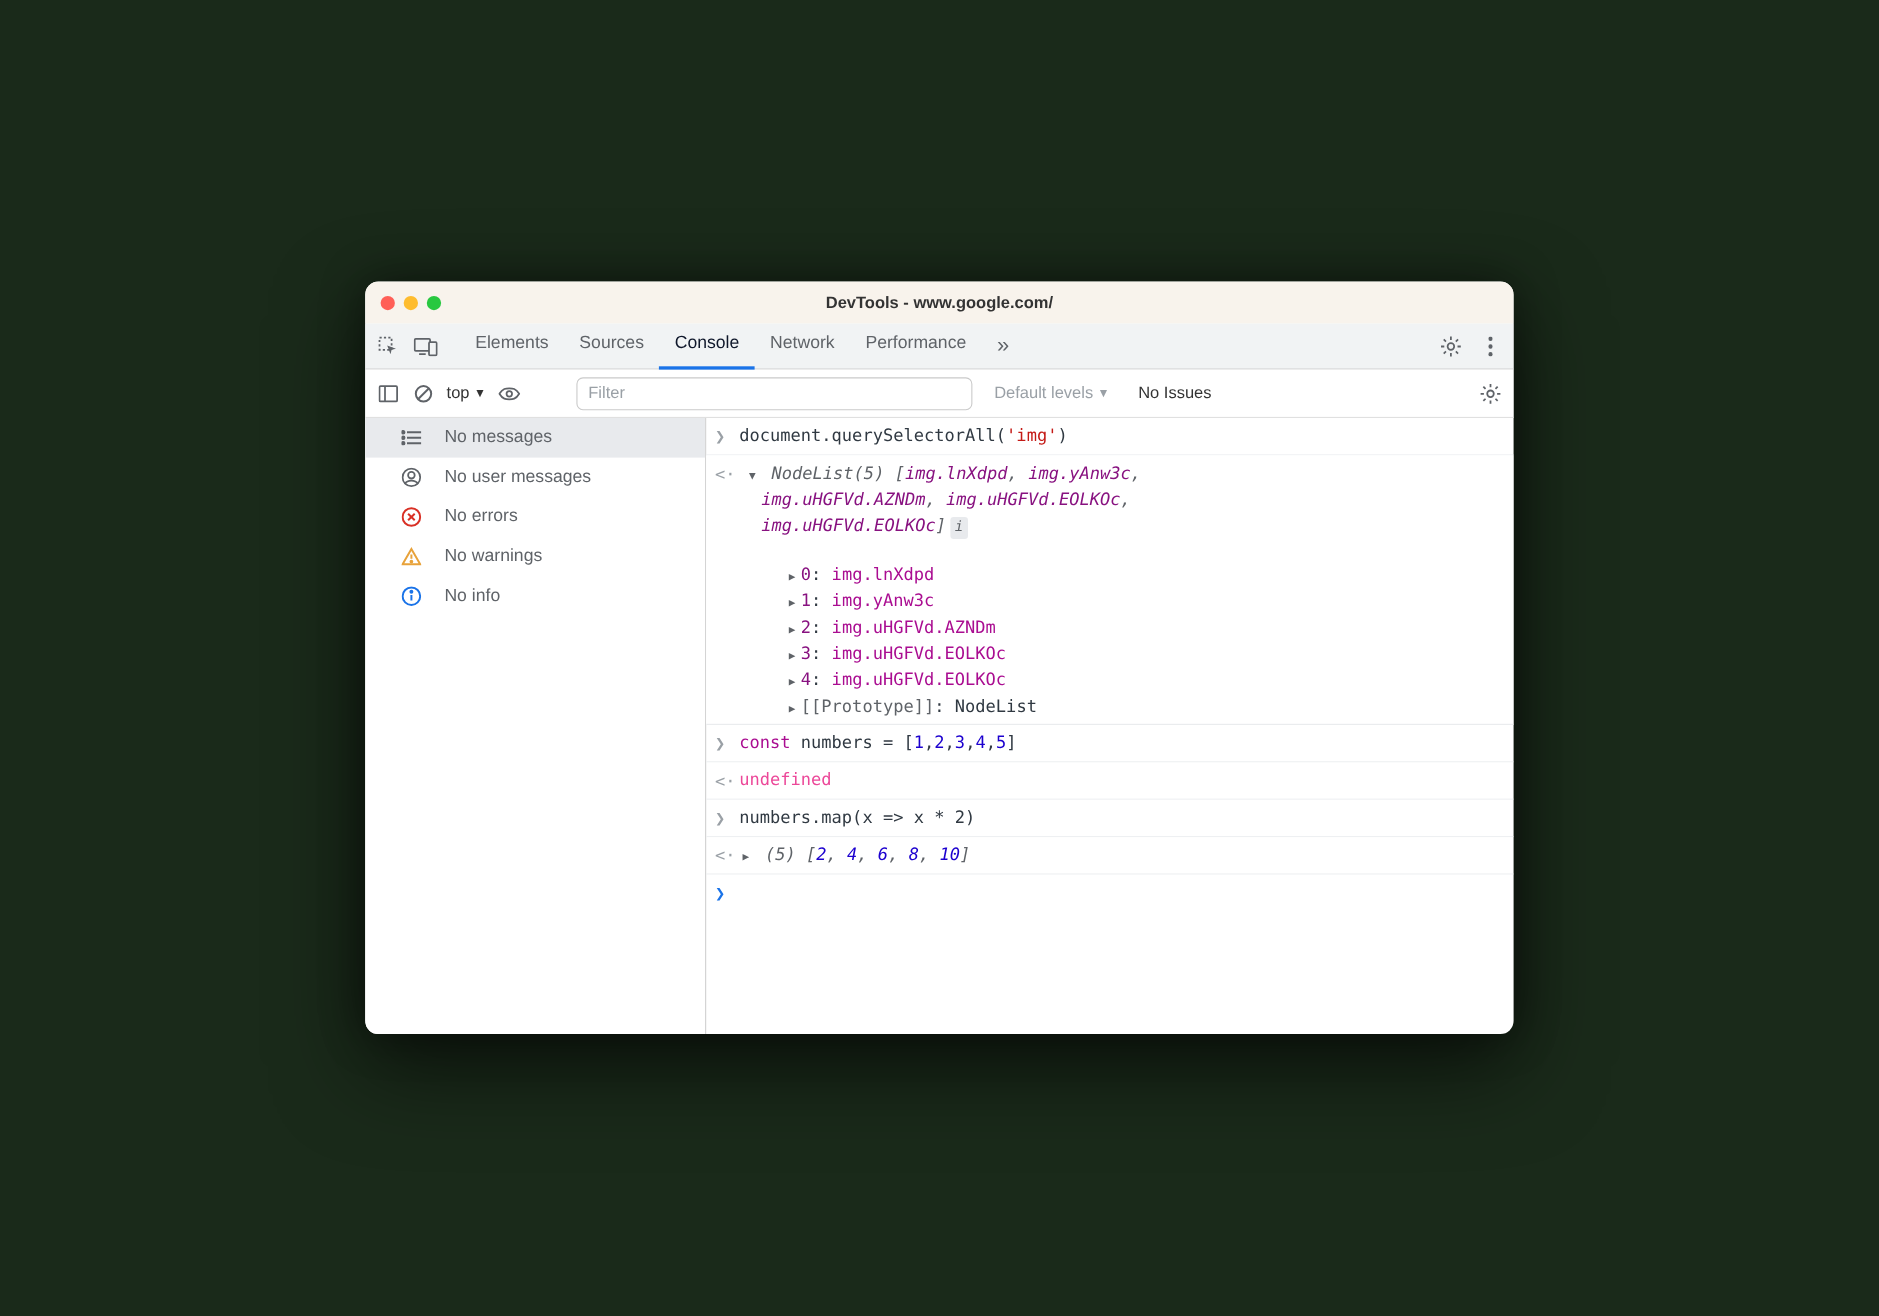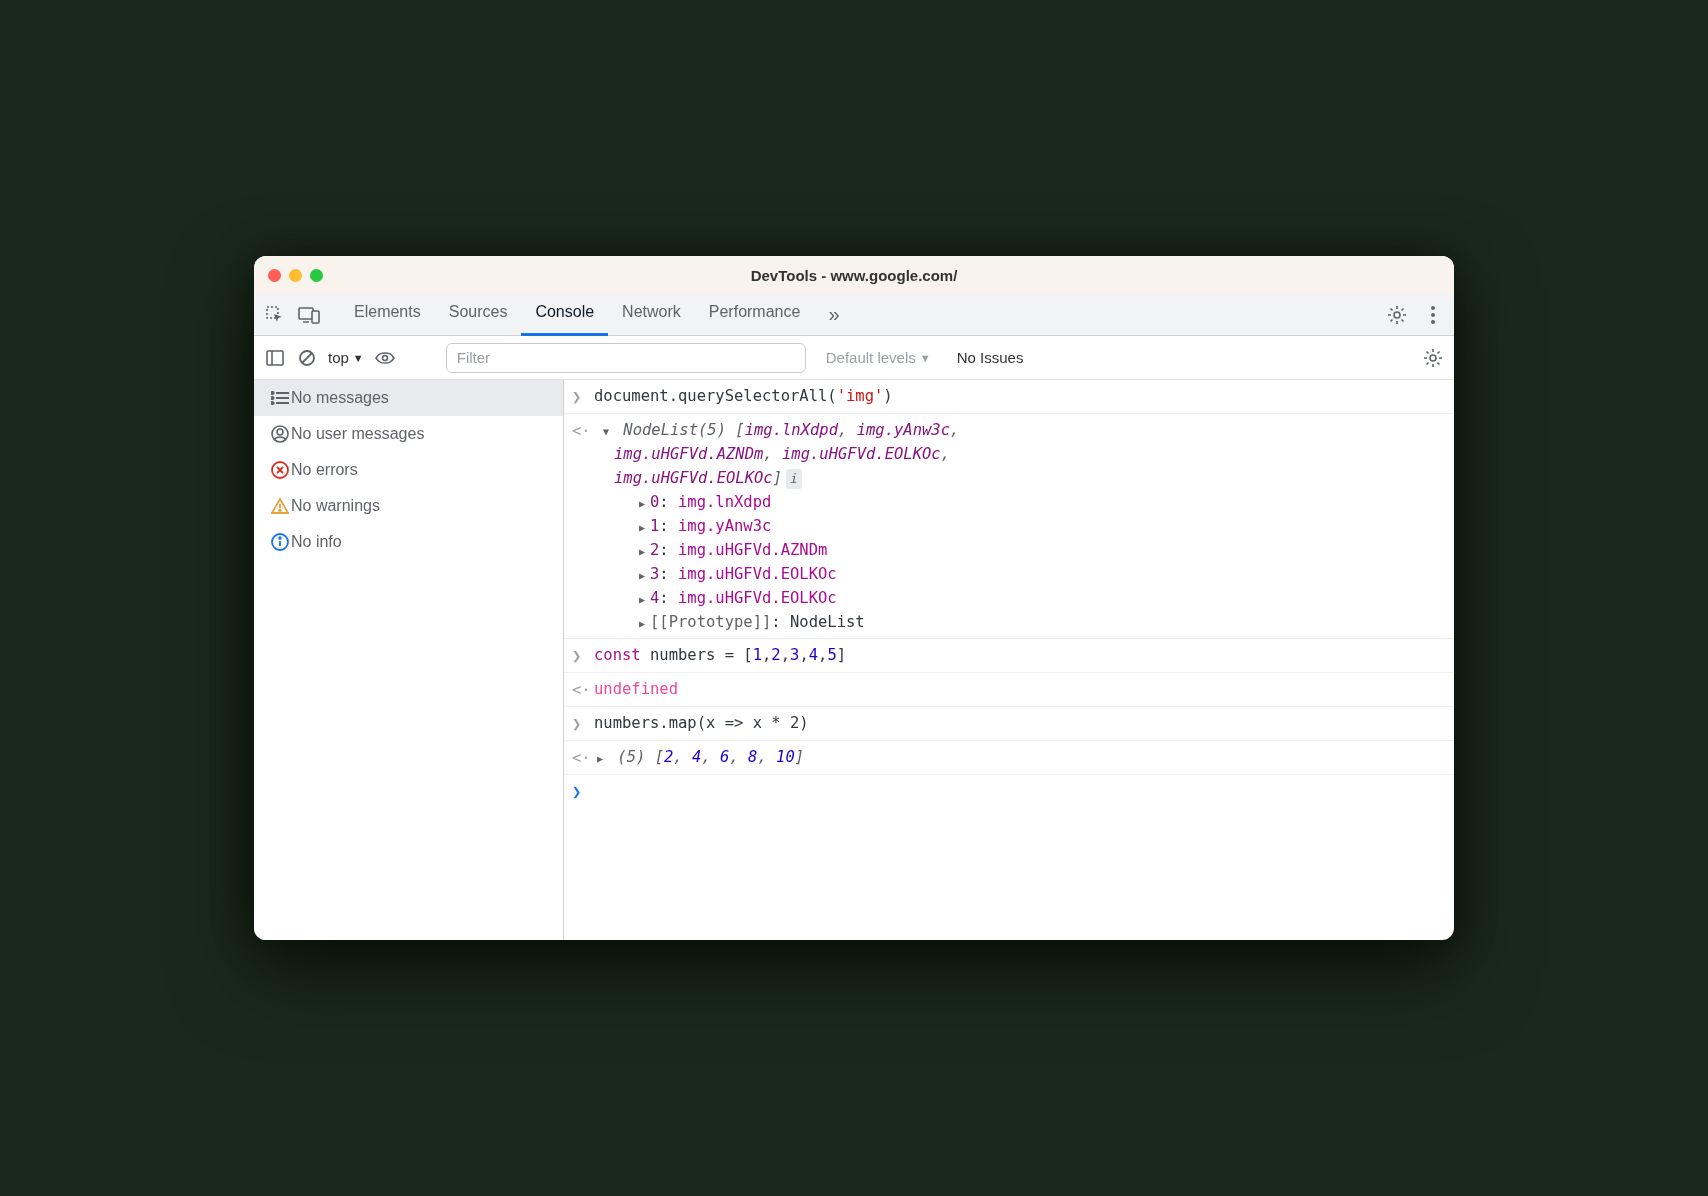--- a/index.html
+++ b/index.html
@@ -6,21 +6,21 @@
 body {
   background: #1a2a1a;
   font-family: -apple-system, BlinkMacSystemFont, "Segoe UI", Helvetica, Arial, sans-serif;
   display: flex;
   align-items: center;
   justify-content: center;
   min-height: 100vh;
   padding: 40px;
 }
 .window {
-  width: 1200px;
+  width: 1044px;
   background: #fff;
   border-radius: 12px;
   overflow: hidden;
   box-shadow: 0 30px 80px rgba(0,0,0,0.6), 0 0 40px rgba(0,0,0,0.4);
 }
 .titlebar {
   background: #f8f3ec;
   height: 38px;
   display: flex;
   align-items: center;
@@ -56,21 +56,21 @@
 .ctx-select { display: flex; align-items: center; gap: 4px; cursor: pointer; color: #333; }
 .filter-input {
   flex: 1; max-width: 360px; height: 30px; border: 1px solid #cacaca;
   border-radius: 6px; padding: 0 10px; font-size: 15px; color: #333; margin-left: 40px;
 }
 .filter-input::placeholder { color: #9aa0a6; }
 .levels { color: #9aa0a6; display: flex; align-items: center; gap: 4px; cursor: pointer; margin-left: 10px;}
 .issues { color: #333; margin-left: 16px; }
 .main { display: flex; min-height: 560px; }
 .sidebar { width: 310px; border-right: 1px solid #d0d0d0; background: #fff; }
-.sb-item { display: flex; align-items: center; gap: 1px; padding: 8px 16px; font-size: 16px; color: #5f6368; cursor: pointer; }
+.sb-item { display: flex; align-items: center; gap: 20px; padding: 8px 32px; font-size: 16px; color: #5f6368; cursor: pointer; }
 .sb-item.selected { background: #e8eaed; }
 .sb-icon { width: 20px; height: 20px; display: inline-flex; align-items: center; justify-content: center; flex-shrink: 0; }
 .content { flex: 1; font-family: "SF Mono", Menlo, Consolas, monospace; font-size: 15.5px; }
 .row { display: flex; padding: 4px 8px; border-bottom: 1px solid #eef0f2; line-height: 1.55; }
 .row.no-border { border-bottom: none; }
 .gutter { width: 22px; flex-shrink: 0; color: #9aa0a6; font-family: "SF Mono", Menlo, monospace; text-align: left; padding-top: 1px; user-select: none; }
 .gutter.prompt { color: #1a73e8; }
 .expr { flex: 1; }
 .t-dark { color: #303942; }
 .t-str { color: #c41a16; }
@@ -251,21 +251,21 @@
       <div class="row nodelist-row" style="flex-direction:column; padding-left:0; padding-right:0;">
         <div style="display:flex; padding: 0 8px;">
           <div class="gutter">&lt;·</div>
           <div class="expr indent1" style="padding-left:6px;">
             <span class="arrow arrow-d"></span>
             <span class="t-gray" style="font-style:italic;">NodeList(5)</span><span class="t-gray" style="font-style:italic;"> [</span><span class="t-class">img.lnXdpd</span><span class="t-gray" style="font-style:italic;">, </span><span class="t-class">img.yAnw3c</span><span class="t-gray" style="font-style:italic;">, </span><br>
             <span style="visibility:hidden;" class="arrow arrow-d"></span><span class="t-class">img.uHGFVd.AZNDm</span><span class="t-gray" style="font-style:italic;">, </span><span class="t-class">img.uHGFVd.EOLKOc</span><span class="t-gray" style="font-style:italic;">, </span><br>
             <span style="visibility:hidden;" class="arrow arrow-d"></span><span class="t-class">img.uHGFVd.EOLKOc</span><span class="t-gray" style="font-style:italic;">]</span><span class="info-badge">i</span>
           </div>
         </div>
-        <div class="indent2" style="padding-left:72px;">
+        <div class="indent2" style="padding-left:72px;margin-top:20px;">
           <div><span class="arrow arrow-r"></span><span class="t-idx">0</span><span class="t-dark">: </span><span style="color:#aa0d91;">img.lnXdpd</span></div>
           <div><span class="arrow arrow-r"></span><span class="t-idx">1</span><span class="t-dark">: </span><span style="color:#aa0d91;">img.yAnw3c</span></div>
           <div><span class="arrow arrow-r"></span><span class="t-idx">2</span><span class="t-dark">: </span><span style="color:#aa0d91;">img.uHGFVd.AZNDm</span></div>
           <div><span class="arrow arrow-r"></span><span class="t-idx">3</span><span class="t-dark">: </span><span style="color:#aa0d91;">img.uHGFVd.EOLKOc</span></div>
           <div><span class="arrow arrow-r"></span><span class="t-idx">4</span><span class="t-dark">: </span><span style="color:#aa0d91;">img.uHGFVd.EOLKOc</span></div>
           <div><span class="arrow arrow-r"></span><span class="t-gray">[[Prototype]]</span><span class="t-dark">: </span><span class="t-dark">NodeList</span></div>
         </div>
       </div>
 
       <div class="row">

